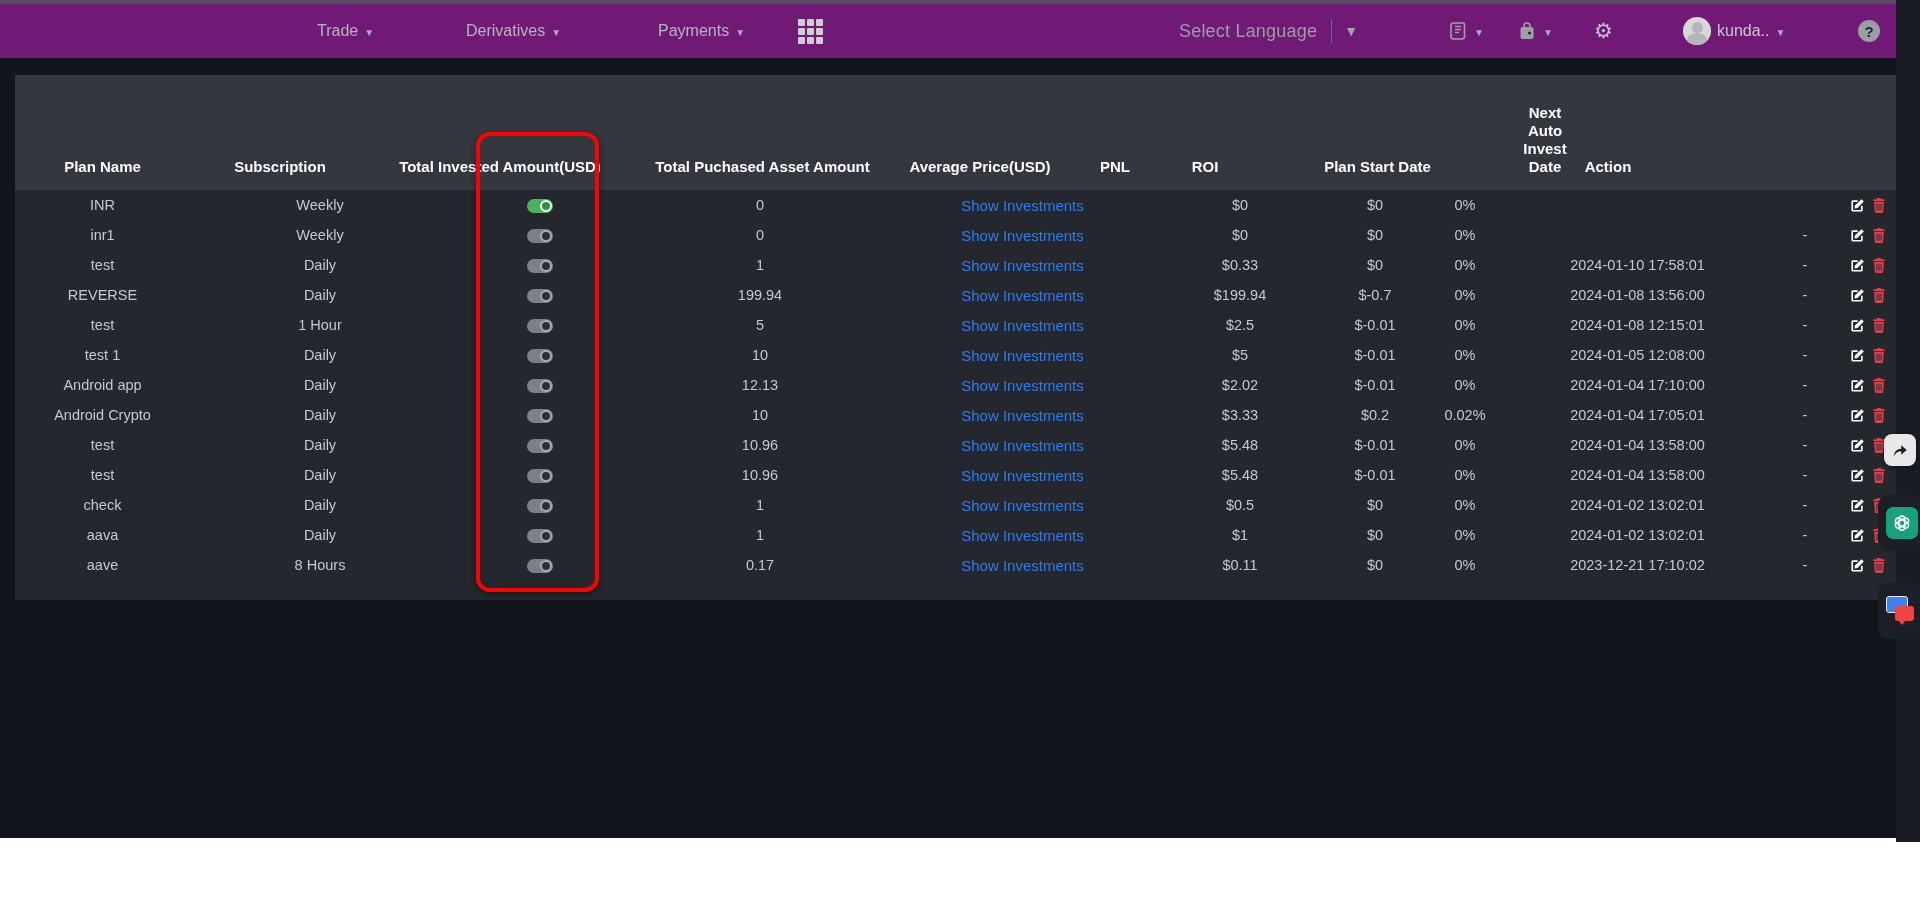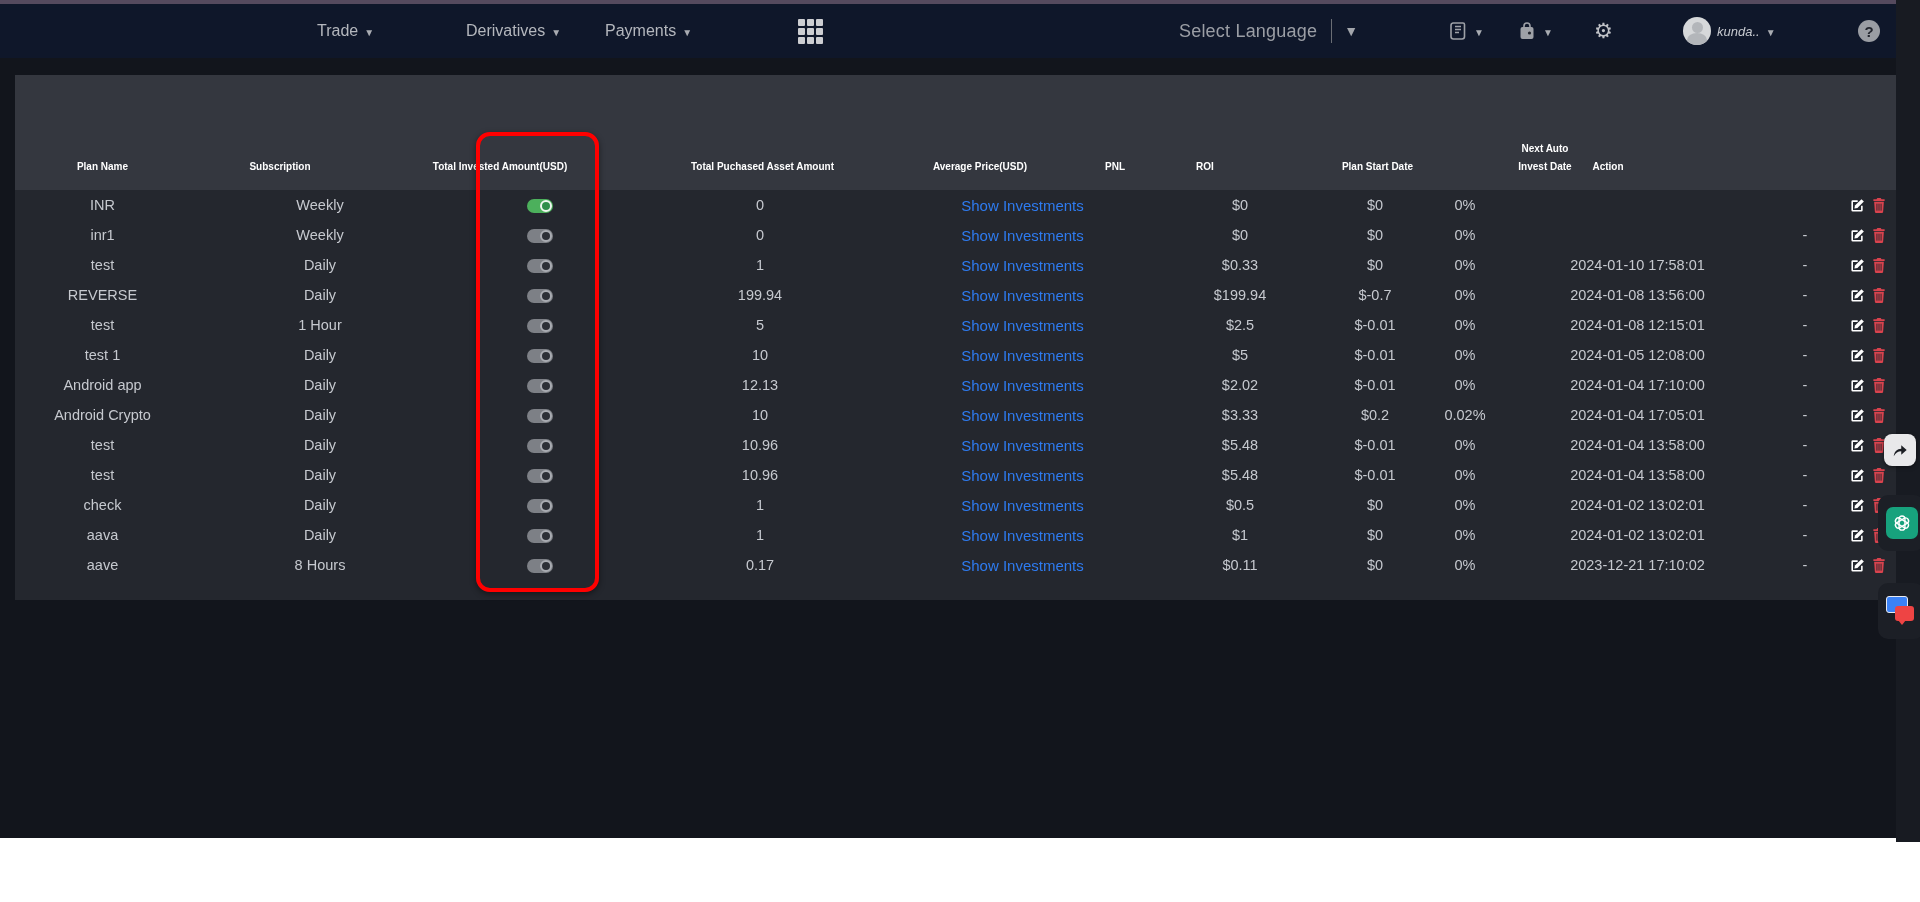--- a/index.html
+++ b/index.html
@@ -6,44 +6,44 @@
   body{
     width:1920px;height:902px;position:relative;overflow:hidden;
     background:#ffffff;
     font-family:"Liberation Sans", sans-serif;
     -webkit-font-smoothing:antialiased;
   }
   
   .app{position:absolute;left:0;top:0;width:1920px;height:838px;background:#12151c;}
   .app-step{position:absolute;left:1222px;top:838px;width:698px;height:4px;background:#12151c;}
   .top-strip{position:absolute;left:0;top:0;width:1920px;height:4px;background:#554a5e;z-index:5;}
-  .navbar{position:absolute;left:0;top:4px;width:1920px;height:54px;background:#0f172a;z-index:4;}
+  .navbar{position:absolute;left:0;top:4px;width:1920px;height:54px;background:#701a75;z-index:4;}
   .nav-item{position:absolute;top:0;height:54px;display:flex;align-items:center;gap:6px;
     color:#b4b7bd;font-size:16px;cursor:pointer;}
   .caret{font-size:10px;color:#a9acb2;transform:translateY(1px);}
   .grid-icon{display:grid;grid-template-columns:repeat(3,7px);grid-template-rows:repeat(3,7px);gap:2px;}
   .grid-icon span{background:#cdced2;border-radius:1px;}
   .lang{color:#9b9ea5;font-size:18px;letter-spacing:.2px;}
   .lang-sep{width:1px;height:24px;background:#6a6d74;}
   .lang-tri{color:#a3a6ac;font-size:14px;}
   .nav-svg{display:flex;align-items:center;}
   .gear{color:#c0c2c7;font-size:21px;}
   .avatar{width:28px;height:28px;border-radius:50%;background:#d6d8da;position:relative;overflow:hidden;}
   .avatar::before{content:"";position:absolute;left:8.5px;top:5px;width:11px;height:11px;border-radius:50%;background:#b3b6ba;}
   .avatar::after{content:"";position:absolute;left:4px;top:16px;width:20px;height:14px;border-radius:50% 50% 0 0;background:#b3b6ba;}
-  .username{color:#c6c9cf;font-size:13px;font-style:italic;}
+  .username{color:#c6c9cf;font-size:16px;}
   .help-circle{width:22px;height:22px;border-radius:50%;background:#9a9da3;color:#23262e;
     font-weight:bold;font-size:15px;display:flex;align-items:center;justify-content:center;}
   
   .scrollbar{position:absolute;right:0;top:0;width:24px;height:842px;background:#181b22;z-index:6;}
   
   .panel{position:absolute;left:15px;top:75px;width:1881px;height:525px;background:#24272e;z-index:3;}
   .thead{position:absolute;left:0;top:0;width:100%;height:115px;background:#34373f;
     display:flex;align-items:flex-end;}
-  .th{color:#ffffff;font-weight:bold;font-size:10px;text-align:center;
+  .th{color:#ffffff;font-weight:bold;font-size:15px;text-align:center;
     padding-bottom:14px;line-height:18px;box-sizing:border-box;}
   .tbody{position:absolute;left:0;top:115px;width:100%;}
   .tr{display:flex;height:30px;align-items:center;}
   .td{color:#c6c9cf;font-size:14.5px;text-align:center;box-sizing:border-box;white-space:nowrap;}
   .c0{width:175px}.c1{width:260px}.c2{width:180px}.c3{width:260px}.c4{width:265px}
   .c5{width:170px}.c6{width:100px}.c7{width:80px}.c8{width:265px}.c9{width:70px}.c10{width:56px}
   .link{color:#2e7bf0;font-size:15px;text-decoration:none;cursor:pointer;text-align:right;}
   
   .toggle{width:26px;height:14px;border-radius:8px;background:#7d8086;display:inline-block;
     position:relative;vertical-align:middle;cursor:pointer;}
@@ -88,21 +88,21 @@
 
 <div class="navbar">
   <div class="nav-item" style="left:317px">
     <span>Trade</span>
     <span class="caret">▼</span>
   </div>
   <div class="nav-item" style="left:466px">
     <span>Derivatives</span>
     <span class="caret">▼</span>
   </div>
-  <div class="nav-item" style="left:605px">
+  <div class="nav-item" style="left:658px">
     <span>Payments</span>
     <span class="caret">▼</span>
   </div>
   <div class="nav-item" style="left:798px">
     <span class="grid-icon">
       <span></span>
         <span></span>
         <span></span>
         <span></span>
         <span></span>

